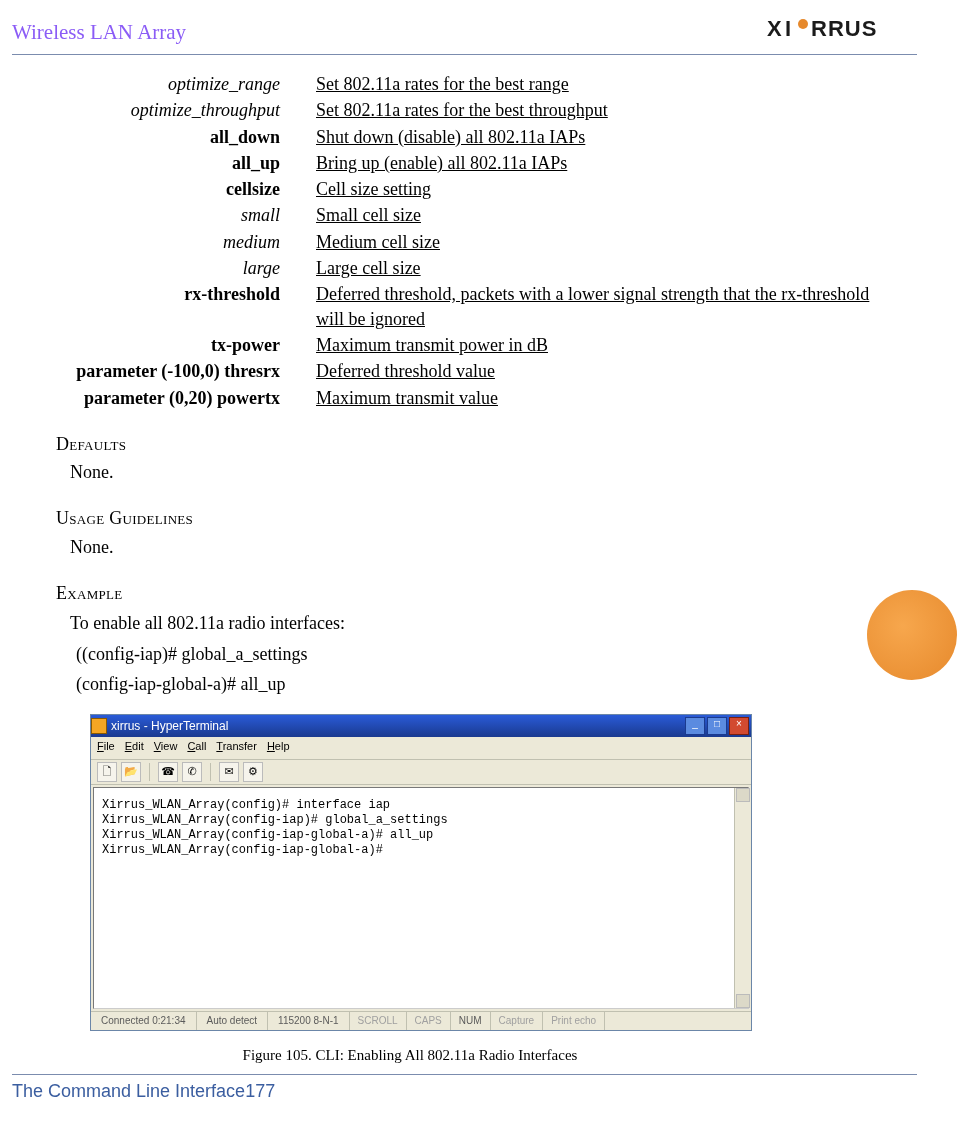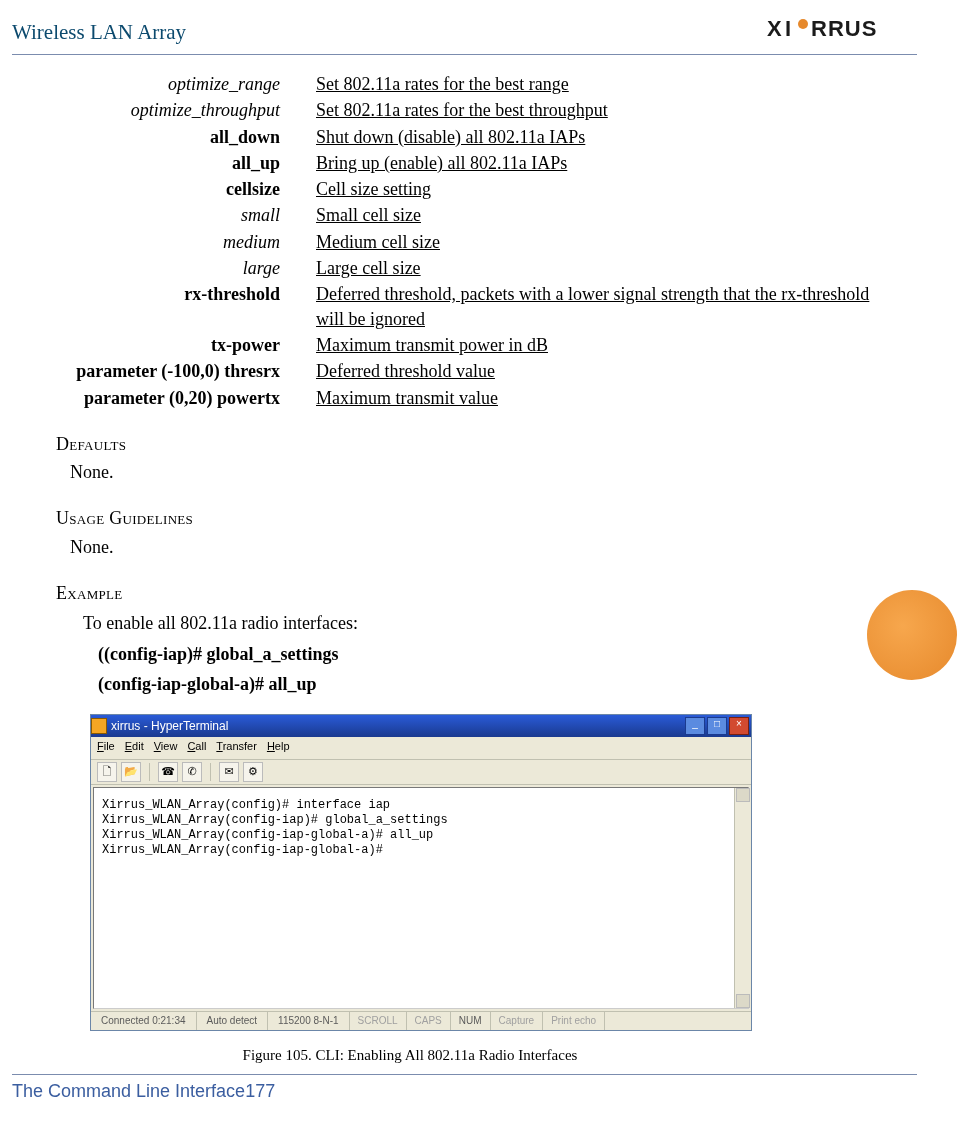--- a/index.html
+++ b/index.html
@@ -18,21 +18,21 @@
   }
 
   .header {
     position: absolute;
     top: 20px;
     left: 0;
     right: 0;
     padding: 0 40px 0 12px;
   }
   .header-title {
-    color: #0c4a6e;
+    color: #8b5cf6;
     font-size: 21px;
   }
   .header-logo {
     position: absolute;
     right: 40px;
     top: -6px;
   }
   .hr-top {
     position: absolute;
     top: 54px;
@@ -76,27 +76,27 @@
     font-size: 18px;
     margin-top: 22px;
     margin-left: 16px;
     letter-spacing: 0.3px;
   }
   .none-text {
     margin-left: 30px;
     margin-top: 4px;
   }
   .intro-line {
-    margin-left: 43px;
+    margin-left: 30px;
     margin-top: 6px;
   }
   .cmd-line {
-    margin-left: 58px;
+    margin-left: 36px;
     margin-top: 6px;
-    font-weight: bold;
+    font-weight: normal;
   }
 
   .term-window {
     margin-left: 50px;
     margin-top: 18px;
     width: 660px;
     border: 1px solid #6b86a8;
     background: #ece9d8;
     font-family: Tahoma, Arial, sans-serif;
   }

